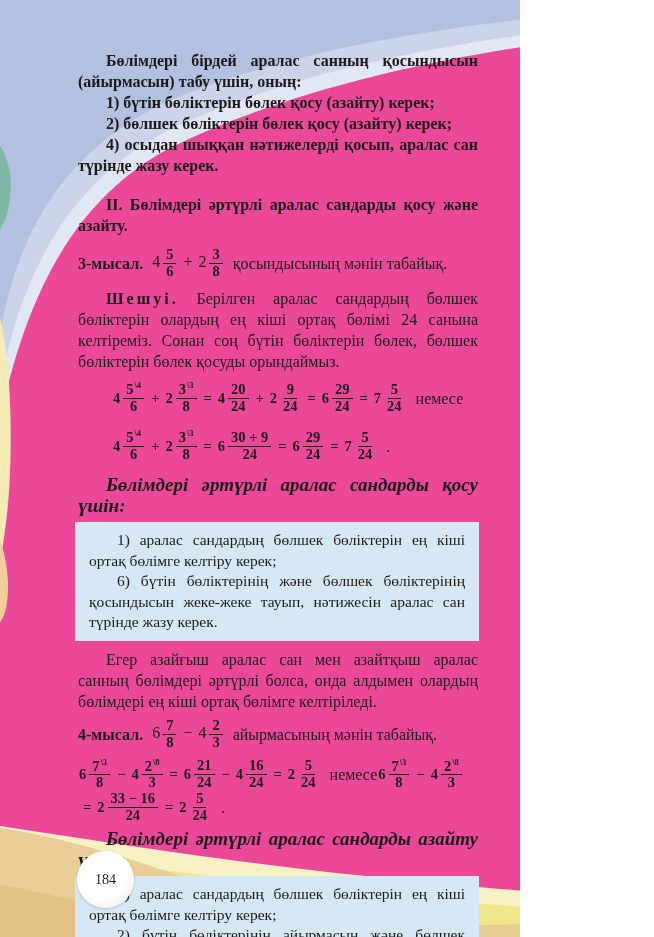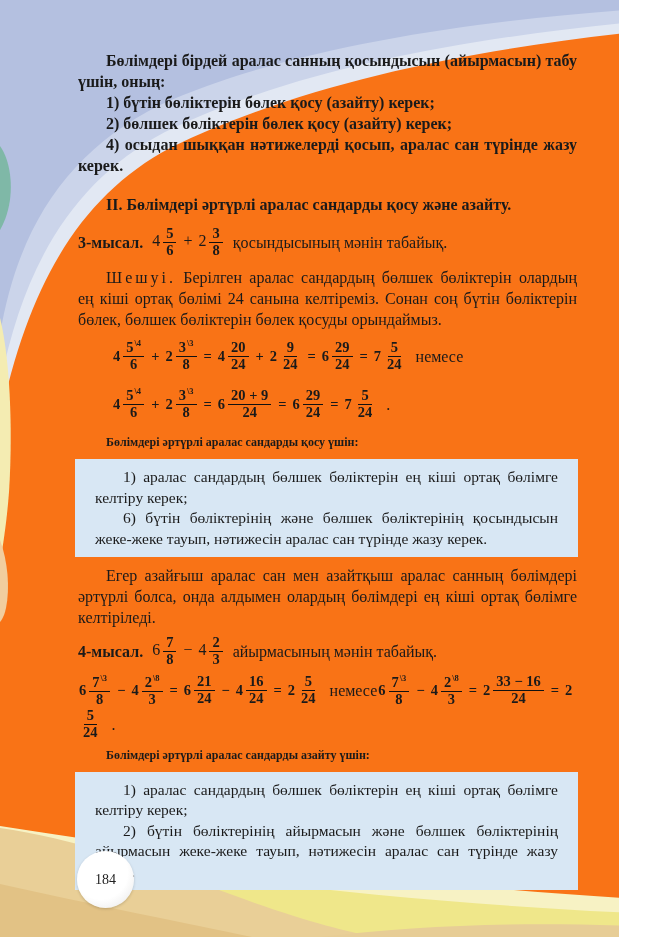--- a/index.html
+++ b/index.html
@@ -1,54 +1,54 @@
 <!DOCTYPE html>
 <html><head>
 <meta charset="utf-8">
 <style>
   html,body{margin:0;padding:0;}
   .page{
     position:relative;
-    width:619px;height:937px;
-    background:#f97316;
+    width:520px;height:937px;
+    background:#ec4899;
     overflow:hidden;
     font-family:"Liberation Serif","DejaVu Serif",serif;
     color:#1a1a1a;
   }
   .decor{position:absolute;inset:0;width:654px;height:937px;z-index:0;}
   .content{
     position:relative;z-index:1;
     padding:50px 42px 0 78px;
     font-size:16px;line-height:21px;
   }
   p{margin:0;text-align:justify;}
   .bp{font-weight:bold;}
   .ind{text-indent:28px;}
   .h2{font-weight:bold;margin-top:18px;text-indent:28px;}
   .exrow{display:flex;align-items:center;min-height:42px;margin-top:6px;flex-wrap:wrap;text-align:center;}
   .exrow .exlabel{font-weight:bold;margin-right:8px;}
   .exrow .extail{margin-left:8px;}
   .sol{margin-top:4px;}
-  .sollabel{font-weight:normal;letter-spacing:3px;}
+  .sollabel{font-weight:bold;letter-spacing:3px;}
   .eqline{display:flex;align-items:center;min-height:44px;margin-top:4px;margin-left:34px;font-weight:bold;font-size:14.5px;flex-wrap:wrap;}
   .eqline.wide{margin-left:0;}
   .frac{display:inline-flex;flex-direction:column;align-items:center;vertical-align:middle;line-height:1.1;margin:0 2px;}
   .frac .num{border-bottom:1.3px solid #111;padding:0 3px;white-space:nowrap;}
   .frac .den{padding:0 3px;}
   .xm{font-size:8.5px;font-weight:bold;margin-left:1px;}
   .mint{margin:0 1px;}
   .mop{margin:0 5px;}
   .mtxt{font-weight:normal;font-size:16px;margin-left:9px;white-space:nowrap;}
   .exrow .frac{font-weight:bold;font-size:14.5px;}
   .exrow .mint{font-weight:normal;font-size:16px;}
   .exrow .mop{font-weight:normal;}
-  .itheading{font-weight:bold;margin-top:6px;text-indent:28px;font-size:12px;}
+  .itheading{font-weight:bold;font-style:italic;margin-top:6px;text-indent:28px;font-size:19px;}
   .rulebox{
     margin-top:6px;margin-left:-3px;margin-right:-1px;
-    padding:8px 20px;
+    padding:8px 14px;
     font-size:15.5px;line-height:20.5px;
   }
   .rulebox p{text-indent:28px;}
   .pagenum{
     position:absolute;left:77px;top:851px;z-index:2;
     width:57px;height:57px;border-radius:50%;
     background:radial-gradient(circle at 42% 38%, #ffffff 55%, #f5f5f5 72%, #e3e3e3 90%, #d6d6d6 100%);
     box-shadow:0 1px 3px rgba(0,0,0,0.18);
     display:flex;align-items:center;justify-content:center;
     font-size:14px;color:#222;
@@ -145,21 +145,21 @@
         </span>
         <span class="mop">+</span>
         <span class="mint">2</span>
         <span class="frac">
           <span class="num">3<sup class="xm">\3</sup></span>
           <span class="den">8</span>
         </span>
         <span class="mop">=</span>
         <span class="mint">6</span>
         <span class="frac">
-          <span class="num">20 + 9</span>
+          <span class="num">30 + 9</span>
           <span class="den">24</span>
         </span>
         <span class="mop">=</span>
         <span class="mint">6</span>
         <span class="frac">
           <span class="num">29</span>
           <span class="den">24</span>
         </span>
         <span class="mop">=</span>
         <span class="mint">7</span>

